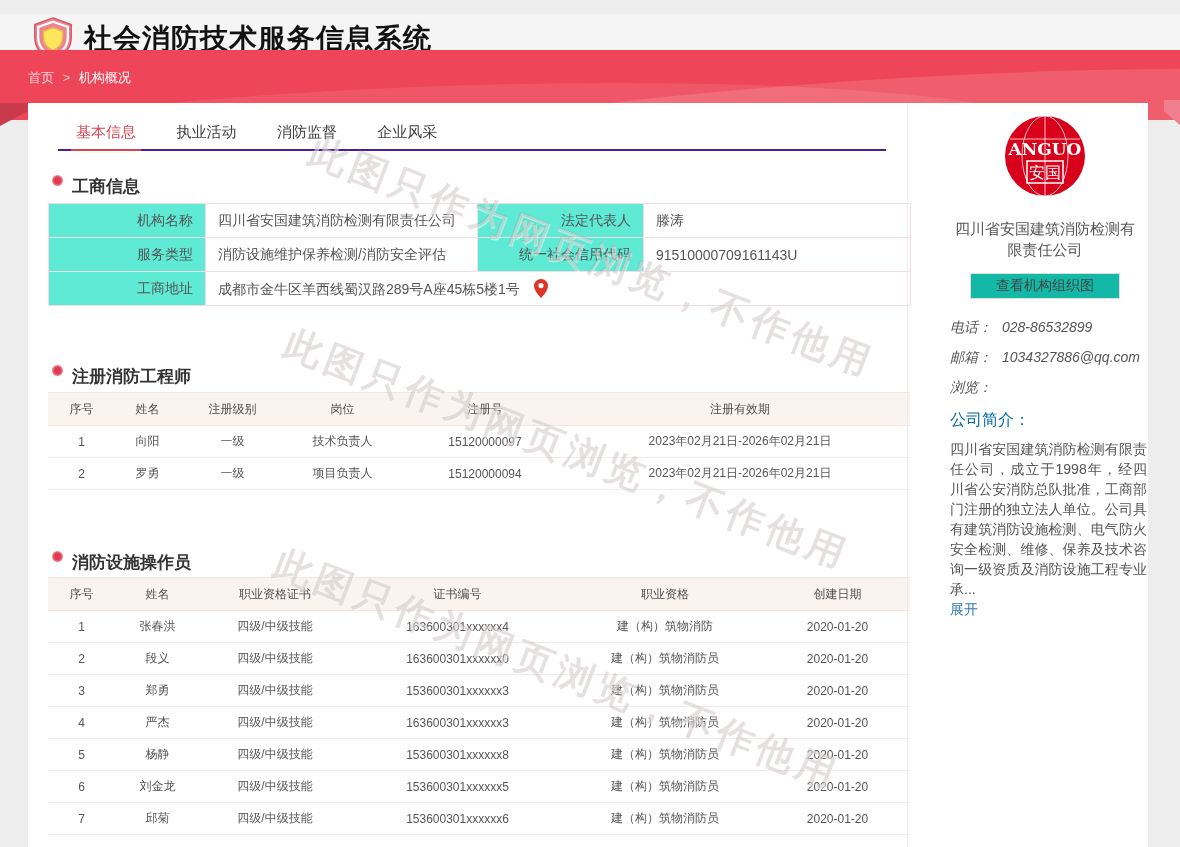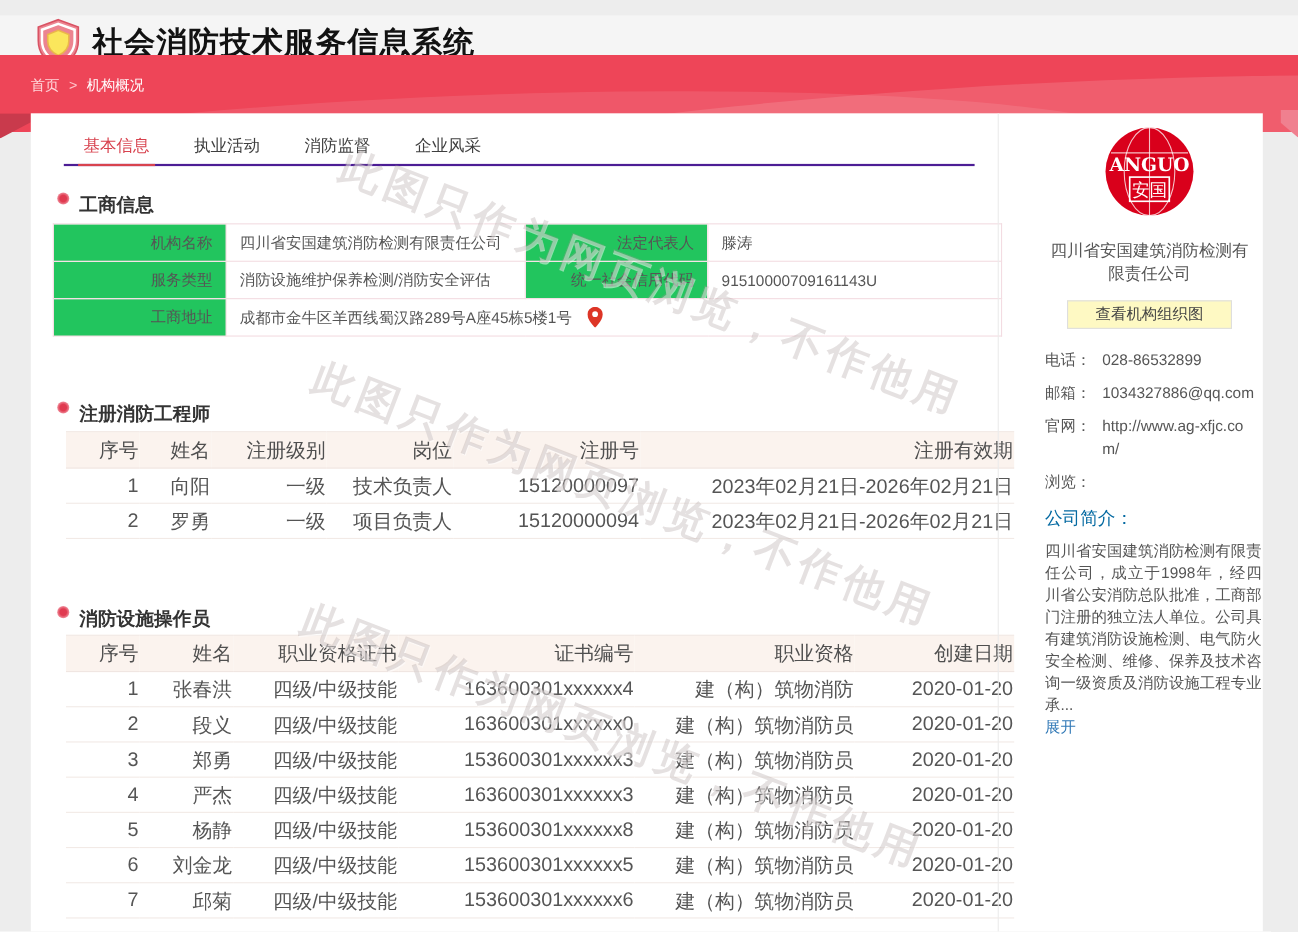--- a/index.html
+++ b/index.html
@@ -33,38 +33,38 @@
 
   
   .section-head { position:absolute; left:24px; height:22px; display:flex; align-items:flex-start; }
   .dot { width:11px; height:11px; border-radius:50%; margin-right:9px;
          background:radial-gradient(circle,#e03a50 0 38%,#ef8d9b 70%,#fbd9de 100%); }
   .section-title { font-size:17px; color:#333; font-weight:bold; }
 
   
   .info-table { position:absolute; left:20px; top:100px; width:862px; border-collapse:collapse; table-layout:fixed; font-size:14px; color:#555; }
   .info-table td { border:1px solid #f3dce2; height:34px; padding:0 12px; background:#fff; overflow:hidden; white-space:nowrap; }
-  .info-table td.lbl { background:#22c55e; text-align:right; }
+  .info-table td.lbl { background:#5eead4; text-align:right; }
   .pin-icon { vertical-align:-4px; margin-left:10px; cursor:pointer; }
 
   
-  .data-table { position:absolute; left:32px; width:862px; border-collapse:collapse; table-layout:fixed; font-size:18px; color:#555; text-align:right; }
+  .data-table { position:absolute; left:20px; width:862px; border-collapse:collapse; table-layout:fixed; font-size:12px; color:#555; text-align:center; }
   .data-table th { background:#fbf3ee; font-weight:normal; color:#4f4f4f; height:33px; border-top:1px solid #f0e6e2; border-bottom:1px solid #f0e6e2; }
   .data-table td { height:32px; border-bottom:1px solid #f2eae6; }
   .tbl-engineers { top:289px; }
   .tbl-operators { top:474px; }
 
   
   .divider { position:absolute; left:879px; top:0; width:1px; height:744px; background:#ececec; }
   .sidebar { position:absolute; left:880px; top:0; width:240px; height:744px; padding:12px 8px 0 42px; }
   .sb-logo { display:block; margin:0 auto; }
   .sb-name { margin-top:21px; font-size:15px; color:#555; text-align:center; line-height:21px; }
-  .sb-btn { display:block; margin:13px auto 0; width:150px; height:26px; background:#fef9c3; border:1px solid #dedede; font-size:14px; color:#444; font-family:inherit; cursor:pointer; }
+  .sb-btn { display:block; margin:13px auto 0; width:150px; height:26px; background:#14b8a6; border:1px solid #dedede; font-size:14px; color:#444; font-family:inherit; cursor:pointer; }
   .sb-contacts { margin-top:18px; font-size:14px; color:#555; }
-  .sb-row { display:flex; margin-bottom:9px; line-height:21px; }
+  .sb-row { display:flex; margin-bottom:9px; line-height:21px;font-style:italic; }
   .sb-row .lb { flex:0 0 52px; }
   .sb-row .vl { flex:1; word-break:break-all; }
   .sb-profile-title { margin-top:12px; font-size:16px; color:#0369a1; }
   .sb-profile { margin-top:8px; width:197px; font-size:14px; color:#555; line-height:20px; text-align:justify; }
   .sb-expand { display:inline-block; margin-top:2px; font-size:14px; color:#337ab7; cursor:pointer; }
 
   
   .wm { position:absolute; white-space:nowrap; font-size:38px; font-weight:bold; letter-spacing:5px;
         color:rgba(160,148,146,.28); transform:rotate(21deg); transform-origin:0 0;
         pointer-events:none; z-index:5; text-shadow:1px 1px 0 rgba(255,255,255,.5); }
@@ -288,24 +288,20 @@
       <div class="sb-contacts">
         <div class="sb-row">
           <span class="lb">电话：</span>
           <span class="vl">028-86532899</span>
         </div>
         <div class="sb-row">
           <span class="lb">邮箱：</span>
           <span class="vl">1034327886@qq.com</span>
         </div>
         <div class="sb-row">
-          <span class="lb">官网：</span>
-          <span class="vl">http://www.ag-xfjc.com/</span>
-        </div>
-        <div class="sb-row">
           <span class="lb">浏览：</span>
           <span class="vl"></span>
         </div>
       </div>
       <div class="sb-profile-title">公司简介：</div>
       <div class="sb-profile">四川省安国建筑消防检测有限责任公司，成立于1998年，经四川省公安消防总队批准，工商部门注册的独立法人单位。公司具有建筑消防设施检测、电气防火安全检测、维修、保养及技术咨询一级资质及消防设施工程专业承...</div>
       <span class="sb-expand">展开</span>
     </div>
 
   </div>

